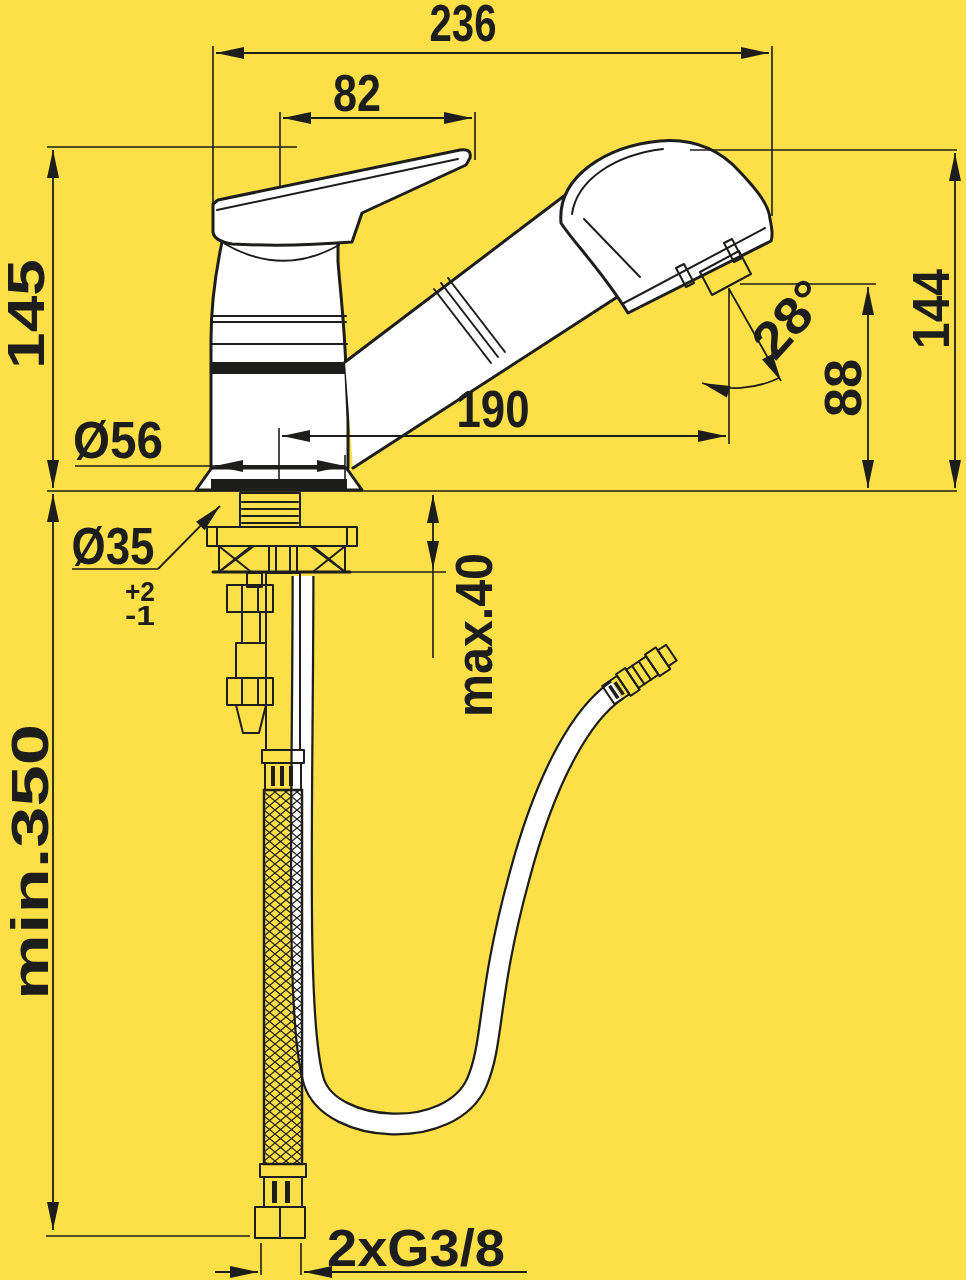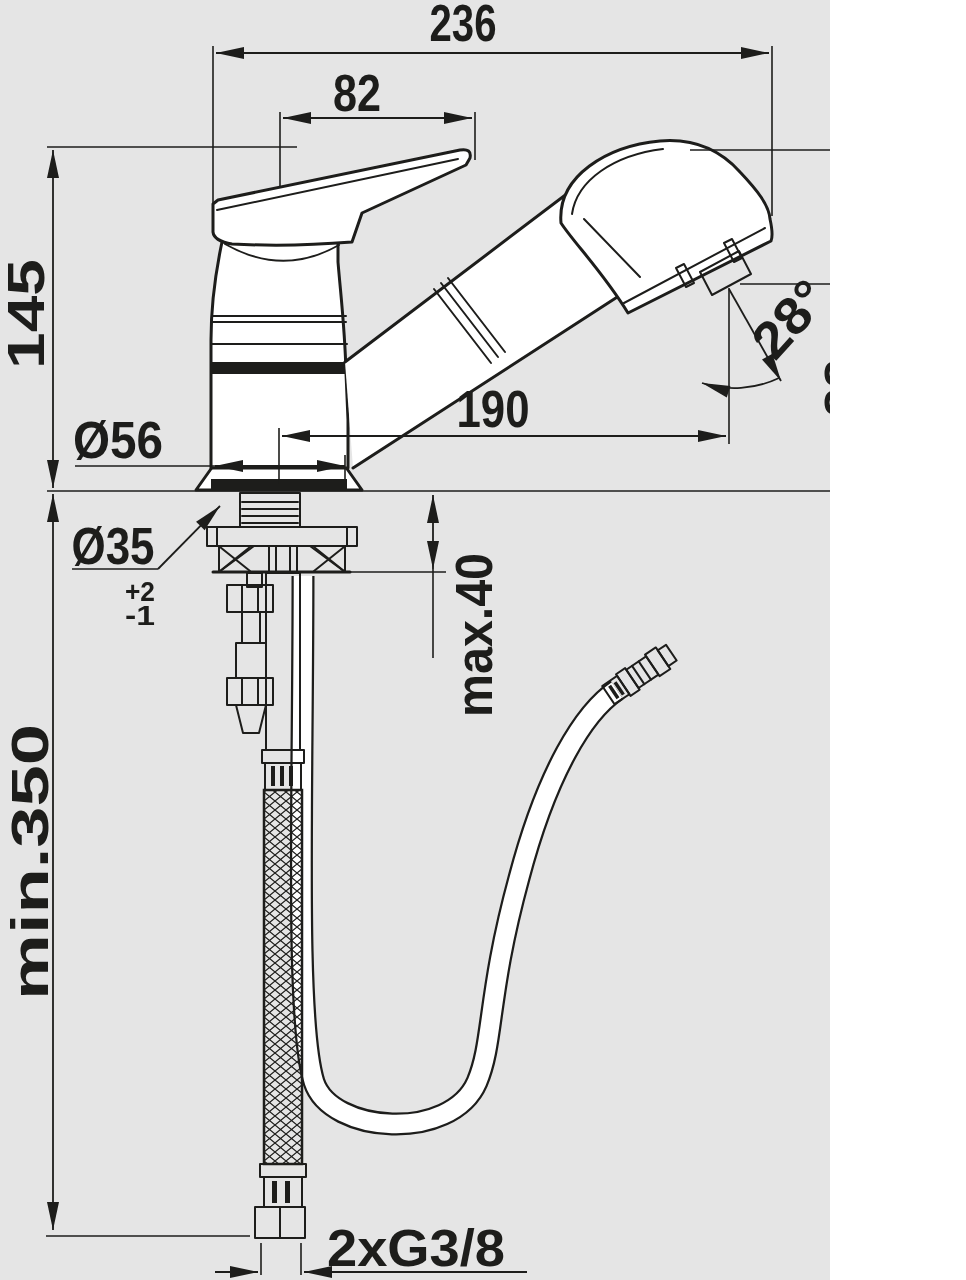--- a/index.html
+++ b/index.html
@@ -1,16 +1,16 @@
 <!DOCTYPE html>
 <html><head>
 <meta charset="utf-8">
 <style>
   html,body{margin:0;padding:0;background:#ffffff;}
-  .page{width:830px;height:1280px;position:relative;background:#e5e5e5;overflow:hidden;}
+  .page{width:966px;height:1280px;position:relative;background:#fde047;overflow:hidden;}
   svg{display:block;}
   .dim-text{
     font-family:"Liberation Sans", sans-serif;
     font-weight:bold;
     font-size:52px;
     fill:#1d1d1b;
   }
   .dim-text-small{
     font-family:"Liberation Sans", sans-serif;
     font-weight:bold;

